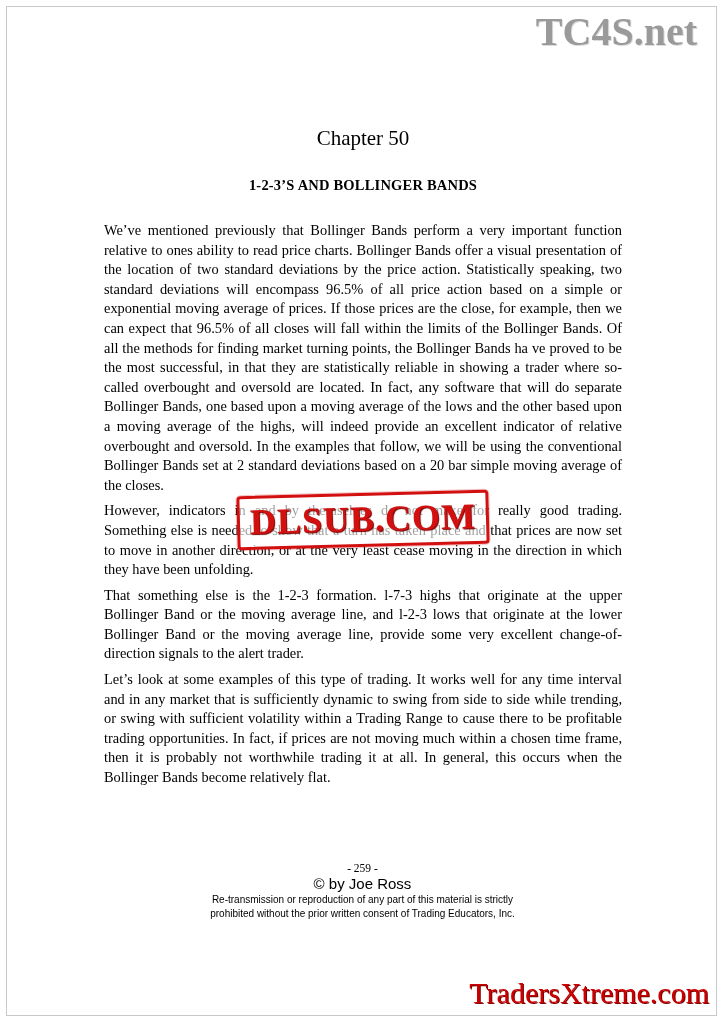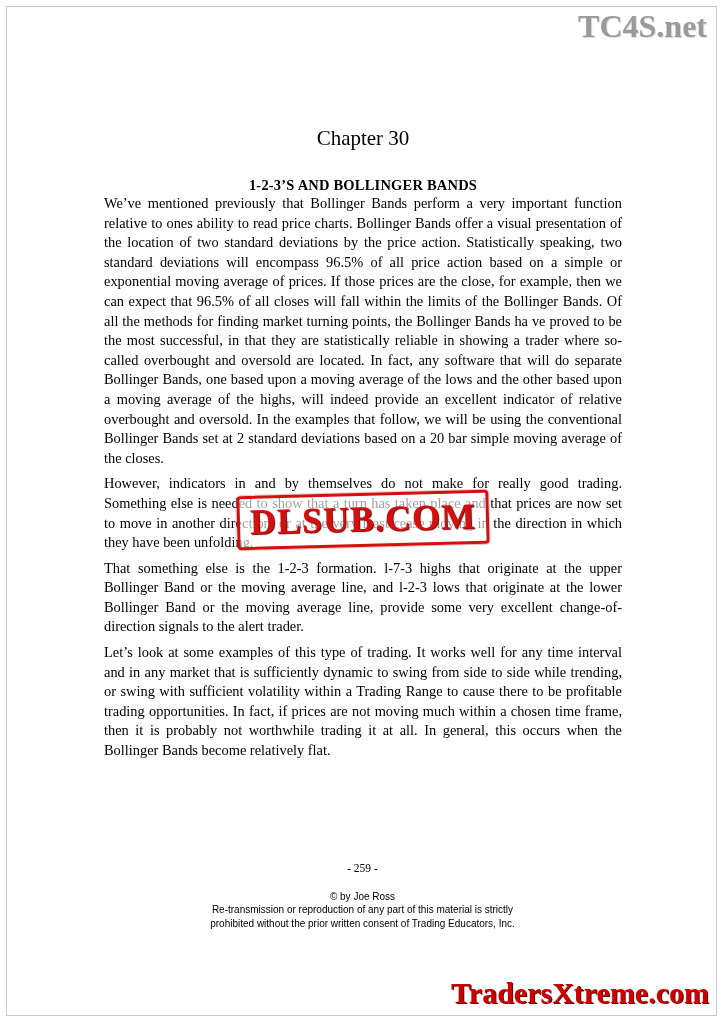--- a/index.html
+++ b/index.html
@@ -22,39 +22,39 @@
     width: 711px;
     height: 1010px;
     border: 1px solid #c9c9c9;
     box-sizing: border-box;
     pointer-events: none;
   }
 
   
   .wm-top {
     position: absolute;
-    right: 18px;
+    right: 28px;
     top: 8px;
     font-family: "Liberation Serif", serif;
-    font-size: 32px;
+    font-size: 40px;
     font-weight: bold;
     color: #9a9a9a;
     letter-spacing: 0px;
     text-shadow: 1px 1px 0 #dcdcdc;
     user-select: none;
   }
 
   
   .wm-bottom {
     position: absolute;
     right: 16px;
     bottom: 14px;
     font-family: "Liberation Serif", serif;
     font-size: 30px;
-    font-weight: bold;
+    font-weight: normal;
     color: #cc0000;
     text-shadow: 1px 1px 0 #7d0000;
     user-select: none;
   }
 
   
   .wm-center {
     position: absolute;
     left: 50%;
     top: 493px;
@@ -95,59 +95,59 @@
     letter-spacing: 0.2px;
   }
 
   p.body-par {
     font-size: 14.4px;
     line-height: 19.6px;
     text-align: justify;
     margin: 0;
     color: #000;
   }
-  p.body-par.first { }
+  p.body-par.first { margin-top: 27px; }
   p.body-par.gap { margin-top: 6px; }
 
   .footer {
     position: absolute;
     left: 0;
     right: 0;
     top: 862px;
     text-align: center;
     font-family: "Liberation Sans", sans-serif;
   }
   .page-number {
     font-size: 11.5px;
     color: #000;
     font-family: Liberation Serif, serif;
   }
   .copyright-line {
-    font-size: 10px;
+    font-size: 15px;
     color: #000;
-    margin-top: 17px;
+    margin-top: 1px;
   }
   .rights-line {
     font-size: 10px;
     color: #000;
     margin-top: 1px;
     line-height: 13px;
   }
 </style>
 </head>
 <body>
 
 <div id="page">
 
   <div class="page-border"></div>
 
   <div class="wm-top">TC4S.net</div>
 
   <div class="content">
-    <div class="chapter-title">Chapter 30</div>
+    <div class="chapter-title">Chapter 50</div>
     <div class="doc-subtitle">1-2-3’S AND BOLLINGER BANDS</div>
 
     <p class="body-par first">We’ve mentioned previously that Bollinger Bands perform a very important function relative to ones ability to read price charts.  Bollinger Bands offer a visual presentation of the location of two standard deviations by the price action.  Statistically speaking, two standard deviations will encompass 96.5% of all price action based on a simple or exponential moving average of prices.  If those prices are the close, for example, then we can expect that 96.5% of all closes will fall within the limits of the Bollinger Bands.  Of all the methods for finding market turning points, the Bollinger Bands ha ve proved to be the most successful, in that they are statistically reliable in showing a trader where so-called overbought and oversold are located.  In fact, any software that will do separate Bollinger Bands, one based upon a moving average of the lows and the other based upon a moving average of the highs, will indeed provide an excellent indicator of relative overbought and oversold.  In the examples that follow, we will be using the conventional Bollinger Bands set at 2 standard deviations based on a 20 bar simple moving average of the closes.</p>
     <p class="body-par gap">However, indicators in and by themselves do not make for really good trading.  Something else is needed to show that a turn has taken place and that prices are now set to move in another direction, or at the very least cease moving in the direction in which they have been unfolding.</p>
     <p class="body-par gap">That something else is the 1-2-3 formation.   l-7-3 highs that originate at the upper Bollinger Band or the moving average line, and l-2-3 lows that originate at the lower Bollinger Band or the moving average line, provide some very excellent change-of-direction signals to the alert trader.</p>
     <p class="body-par gap">Let’s look at some examples of this type of trading.  It works well for any time interval and in any market that is sufficiently dynamic to swing from side to side while trending, or swing with sufficient volatility within a Trading Range to cause there to be profitable trading opportunities.  In fact, if prices are not moving much within a chosen time frame, then it is probably not worthwhile trading it at all.  In general, this occurs when the Bollinger Bands become relatively flat.</p>
   </div>
 
   <div class="wm-center">DLSUB.COM</div>
 

